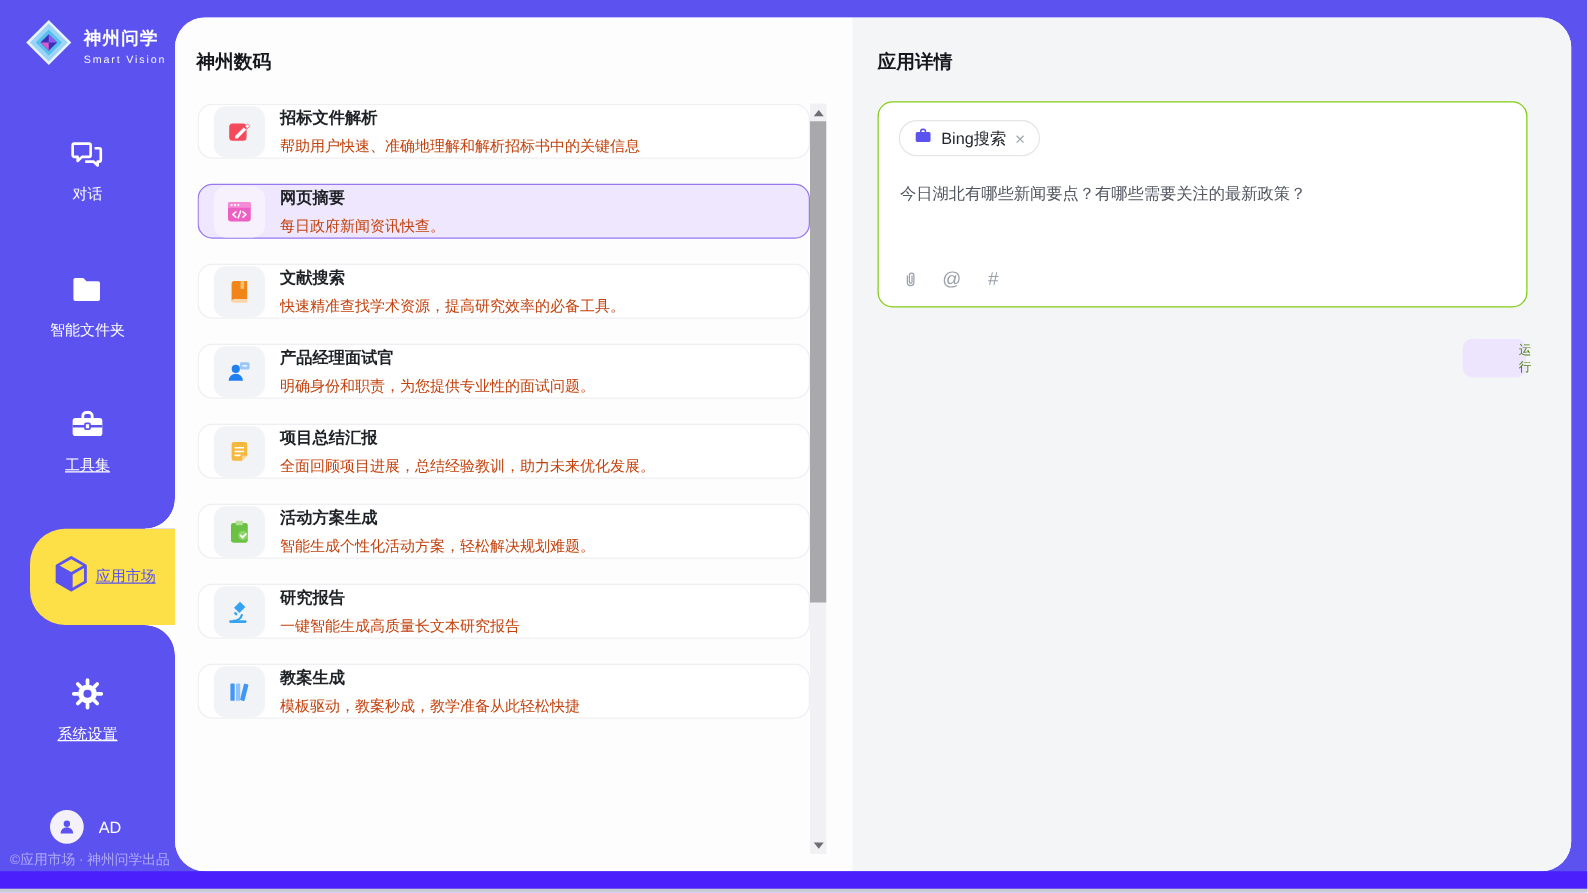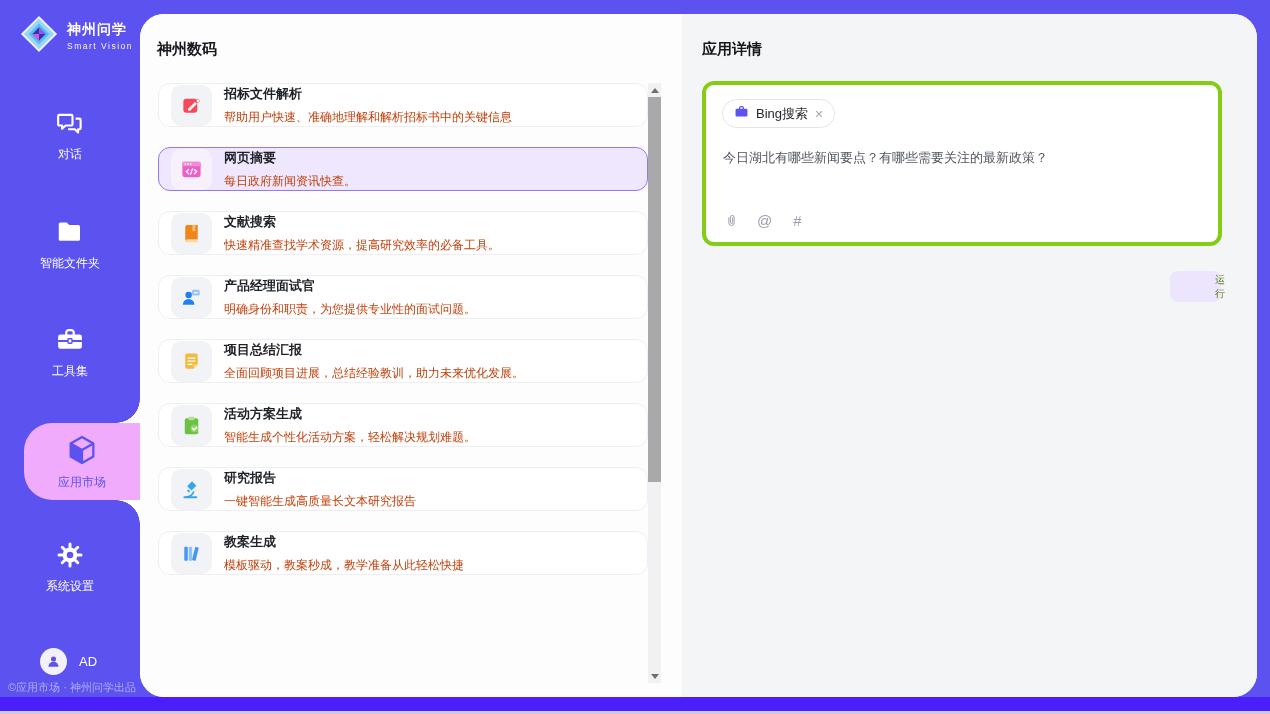--- a/index.html
+++ b/index.html
@@ -15,23 +15,23 @@
   .surface { position:absolute; left:140px; top:14px; right:13px; bottom:17px;
              background:#fff; border-radius:24px; display:flex; overflow:hidden; z-index:2; }
 
   
   .sidebar { position:absolute; left:0; top:0; width:140px; height:714px; z-index:3; color:#fff; }
   .logo { position:absolute; left:20px; top:15px; display:flex; align-items:center; gap:9px; }
   .logo-name { font-size:14px; font-weight:bold; letter-spacing:1px; }
   .logo-sub { font-size:8.5px; letter-spacing:1.5px; margin-top:2px; opacity:.95; }
   .nav-item { position:absolute; left:0; width:140px; display:flex; flex-direction:column; align-items:center; gap:4px; cursor:pointer; }
   .nav-label { font-size:12px; color:#fff; }
-  .nav-label.u { }
-  .nav-bubble { position:absolute; left:24px; right:0; top:423px; height:77px; background:#f0abfc;
-                border-radius:28px 0 0 28px; display:flex; flex-direction:column; align-items:center; justify-content:center; gap:3px; cursor:pointer; }
+  .nav-label.u { text-decoration:underline; }
+  .nav-bubble { position:absolute; left:24px; right:0; top:423px; height:77px; background:#fde047;
+                border-radius:28px 0 0 28px; display:flex; align-items:center; justify-content:center; gap:3px; cursor:pointer; }
   .nav-bubble::before { content:''; position:absolute; right:0; top:-24px; width:24px; height:24px;
                 background:radial-gradient(circle at 0 0, rgba(0,0,0,0) 23.5px, #fff 24px); }
   .nav-bubble::after { content:''; position:absolute; right:0; bottom:-24px; width:24px; height:24px;
                 background:radial-gradient(circle at 0 100%, rgba(0,0,0,0) 23.5px, #fff 24px); }
   .nav-bubble .nav-label { color:#5B52F0; }
   .user-row { position:absolute; left:40px; top:648px; display:flex; align-items:center; gap:12px; cursor:pointer; }
   .avatar { width:27px; height:27px; border-radius:50%; background:#F4F1FB; display:flex; align-items:center; justify-content:center; }
   .user-initials { font-size:13px; color:#fff; }
   .copyright { position:absolute; left:8px; bottom:19px; font-size:11px; color:rgba(255,255,255,.5); white-space:nowrap; z-index:6; }
 
@@ -52,21 +52,21 @@
   .scrollbar { position:absolute; left:508px; top:69px; width:13px; height:600px; background:#F1F1F3; }
   .sb-btn { position:absolute; left:0; width:13px; height:14px; background:#F1F1F3; display:flex; align-items:center; justify-content:center; cursor:pointer; }
   .sb-up { top:0; } .sb-down { bottom:0; }
   .tri-up { width:0; height:0; border-left:4px solid transparent; border-right:4px solid transparent; border-bottom:5px solid #6E6E72; }
   .tri-down { width:0; height:0; border-left:4px solid transparent; border-right:4px solid transparent; border-top:5px solid #6E6E72; }
   .sb-thumb { position:absolute; left:0; top:14px; width:13px; height:385px; background:#A9A9AC; cursor:pointer; }
 
   
   .detail-panel { position:relative; flex:1; background:#F4F5F7; }
   .composer-card { position:absolute; left:20px; top:67px; width:520px; height:165px; background:#fff;
-                   border:4px solid #84cc16; border-radius:12px; }
+                   border:1px solid #84cc16; border-radius:12px; }
   .tool-tag { position:absolute; left:16px; top:14px; height:29px; display:inline-flex; align-items:center; gap:7px;
               padding:0 11px; border:1px solid #E5E5E9; border-radius:15px; background:#fff; cursor:pointer; }
   .tool-tag-label { font-size:13px; color:#23262D; }
   .tag-close { font-size:14px; color:#A3A7AF; cursor:pointer; line-height:1; }
   .query-text { position:absolute; left:17px; top:63px; right:16px; font-size:13px; color:#50555F; line-height:1.5; }
   .composer-icons { position:absolute; left:17px; bottom:13px; display:flex; align-items:center; gap:16px; }
   .cmp-ic { width:17px; height:17px; display:flex; align-items:center; justify-content:center; color:#9AA0AB; font-size:15px; cursor:pointer; }
   .run-btn { position:absolute; top:257px; right:36px; width:51px; height:31px; background:#EDE5FD; color:#4d7c0f;
              font-size:10px; border:none; border-radius:8px; cursor:pointer; font-family:inherit;padding-left:45px; }
 </style>

